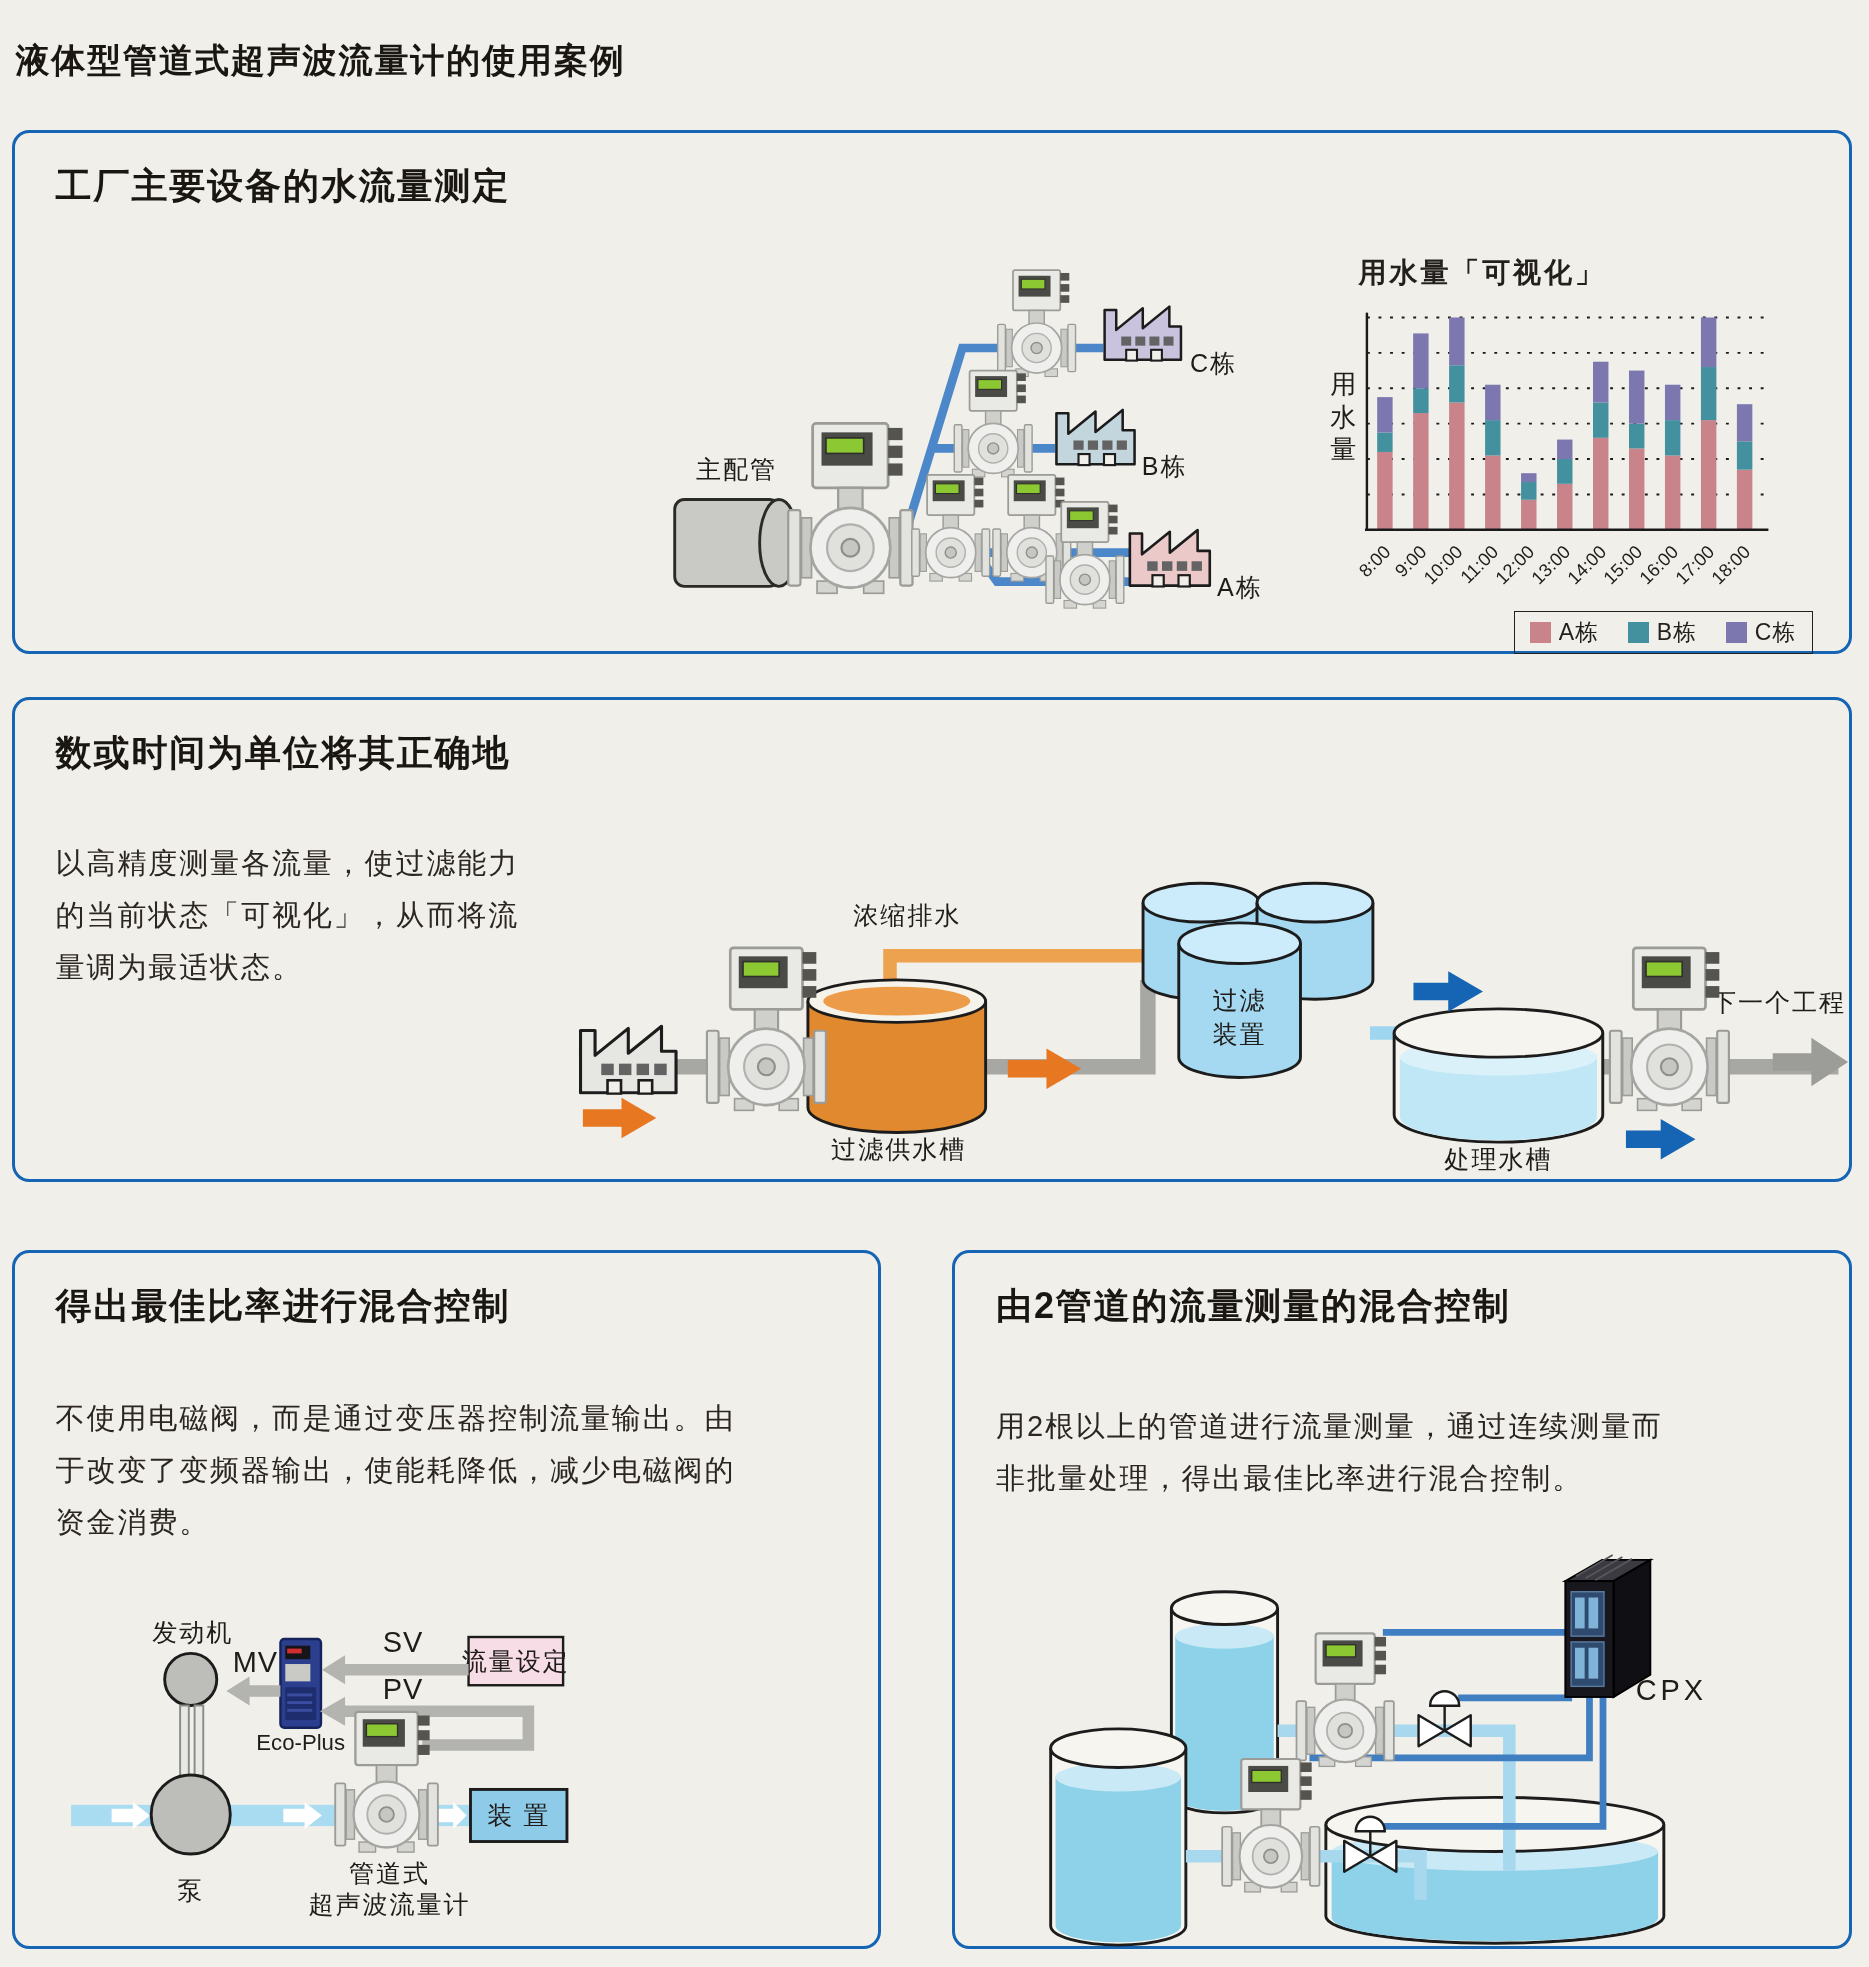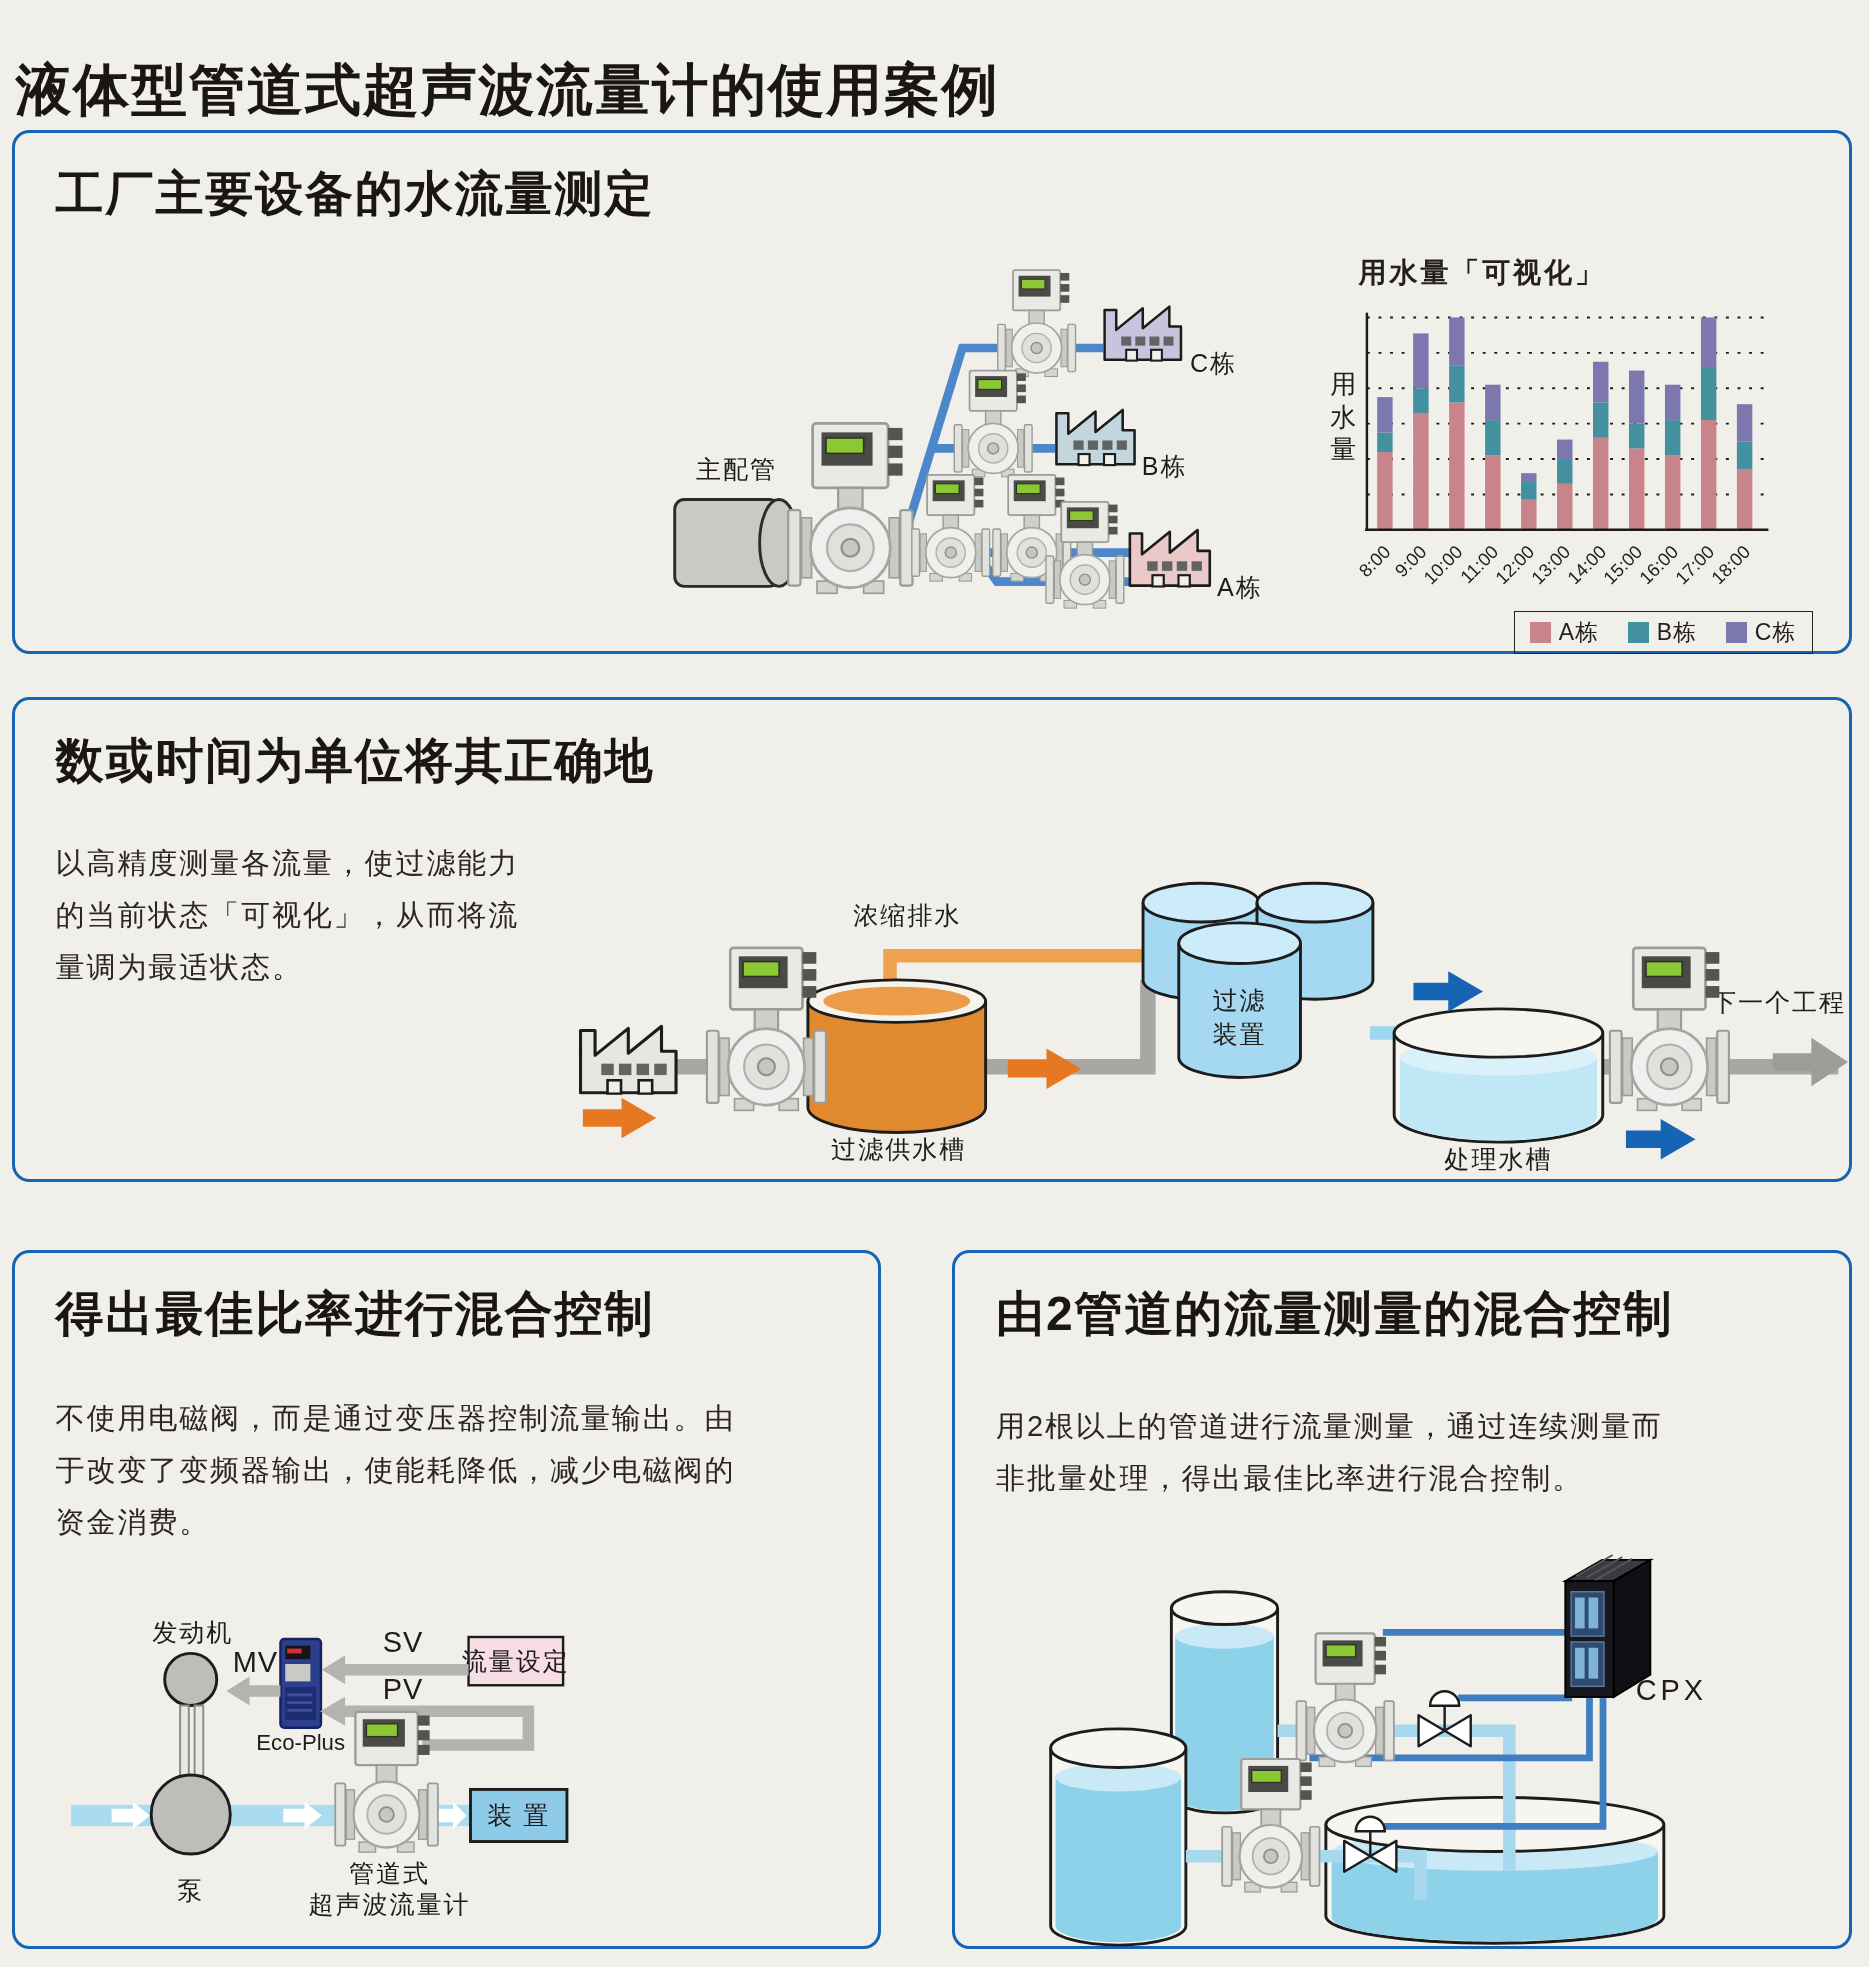--- a/index.html
+++ b/index.html
@@ -2,32 +2,32 @@
 <html><head>
 <meta charset="utf-8">
 <style>
   html,body{margin:0;padding:0;}
   body{
     width:1869px;height:1968px;position:relative;overflow:hidden;
     background:#f0efe9;color:#231f1c;
     font-family:"Liberation Sans","DejaVu Sans",sans-serif;
   }
   .page-title{
-    position:absolute;left:15.4px;top:15.4px;font-size:56px;font-weight:900;
+    position:absolute;left:15.4px;top:15.4px;font-size:34px;font-weight:900;
     letter-spacing:1.9px;color:#1a1713;
   }
   .panel{
     position:absolute;border:3.9px solid #1565b4;border-radius:17.4px;background:transparent;
   }
   #panel1{left:11.6px;top:130px;width:1834px;height:518px;}
   #panel2{left:11.6px;top:697px;width:1834px;height:479px;}
   #panel3{left:11.6px;top:1250px;width:863px;height:693px;}
   #panel4{left:952px;top:1250px;width:894px;height:693px;}
   .panel h2{
-    position:absolute;left:41px;top:29px;margin:0;font-size:48px;font-weight:800;
+    position:absolute;left:41px;top:29px;margin:0;font-size:36px;font-weight:800;
     letter-spacing:1.9px;color:#1a1713;white-space:nowrap;
   }
   .panel .body-text{
     position:absolute;left:41px;font-size:29px;line-height:52px;letter-spacing:1.9px;
     white-space:pre-line;color:#2b2622;
   }
   #panel1 .body-text{top:97px;width:502px;}
   #panel2 .body-text{top:108px;width:541px;}
   #panel3 .body-text{top:110px;width:753px;}
   #panel4 .body-text{top:118px;width:821px;}

